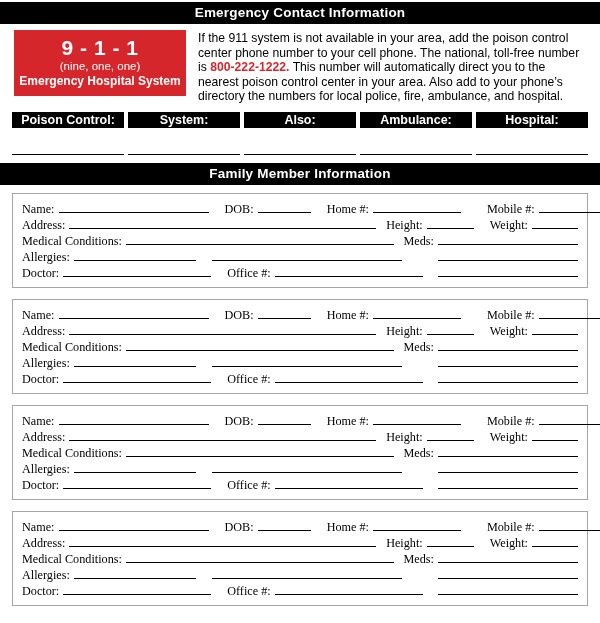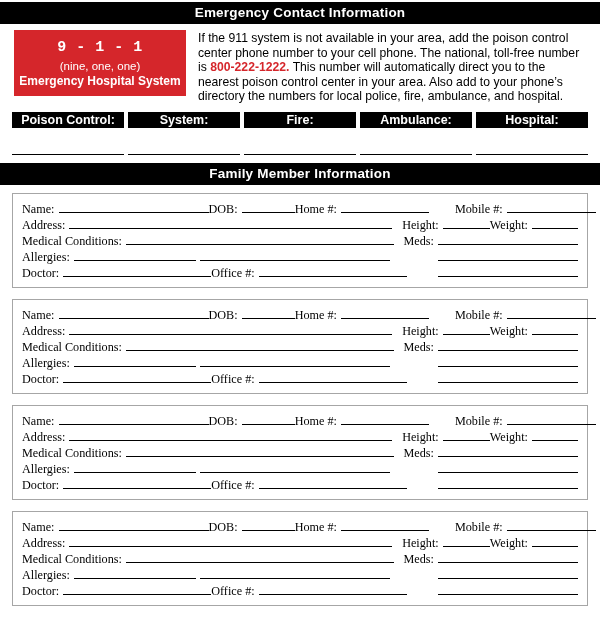--- a/index.html
+++ b/index.html
@@ -39,25 +39,24 @@
     background: #d5262b;
     color: #ffffff;
     width: 172px;
     height: 66px;
     flex: 0 0 172px;
     text-align: center;
     box-sizing: border-box;
     padding-top: 6px;
   }
   .nine-one-one .big {
-    font-size: 15px;
+    font-size: 21px;
     font-weight: bold;
     line-height: 23px;
     letter-spacing: 0.5px;
-    font-family: Liberation Mono, monospace;
   }
   .nine-one-one .sub {
     font-size: 11.5px;
     line-height: 15px;
     font-weight: normal;
   }
   .nine-one-one .sys {
     font-size: 12px;
     font-weight: bold;
     line-height: 15px;
@@ -140,21 +139,21 @@
   .w-weight  { width: 46px; }
   .w-meds    { width: 140px; }
   .w-allerg1 { width: 122px; }
   .w-allerg2 { width: 190px; }
   .w-allerg3 { width: 140px; }
   .w-doctor  { width: 148px; }
   .w-office  { width: 148px; }
   .w-doc3    { width: 140px; }
 
   .pad-l-8  { margin-left: 10px; }
-  .pad-l-14 { }
+  .pad-l-14 { margin-left: 16px; }
   .pad-l-24 { margin-left: 26px; }
 </style>
 </head>
 <body>
 
 <div class="section-bar" id="emergency-bar">Emergency Contact Information</div>
 
 <div class="emerg-top">
 
   <div class="nine-one-one">
@@ -171,21 +170,21 @@
 <div class="contact-row">
   <div class="contact-cell">
     <div class="contact-label">Poison Control:</div>
     <div class="contact-line"></div>
   </div>
   <div class="contact-cell">
     <div class="contact-label">System:</div>
     <div class="contact-line"></div>
   </div>
   <div class="contact-cell">
-    <div class="contact-label">Fire:</div>
+    <div class="contact-label">Also:</div>
     <div class="contact-line"></div>
   </div>
   <div class="contact-cell">
     <div class="contact-label">Ambulance:</div>
     <div class="contact-line"></div>
   </div>
   <div class="contact-cell">
     <div class="contact-label">Hospital:</div>
     <div class="contact-line"></div>
   </div>

